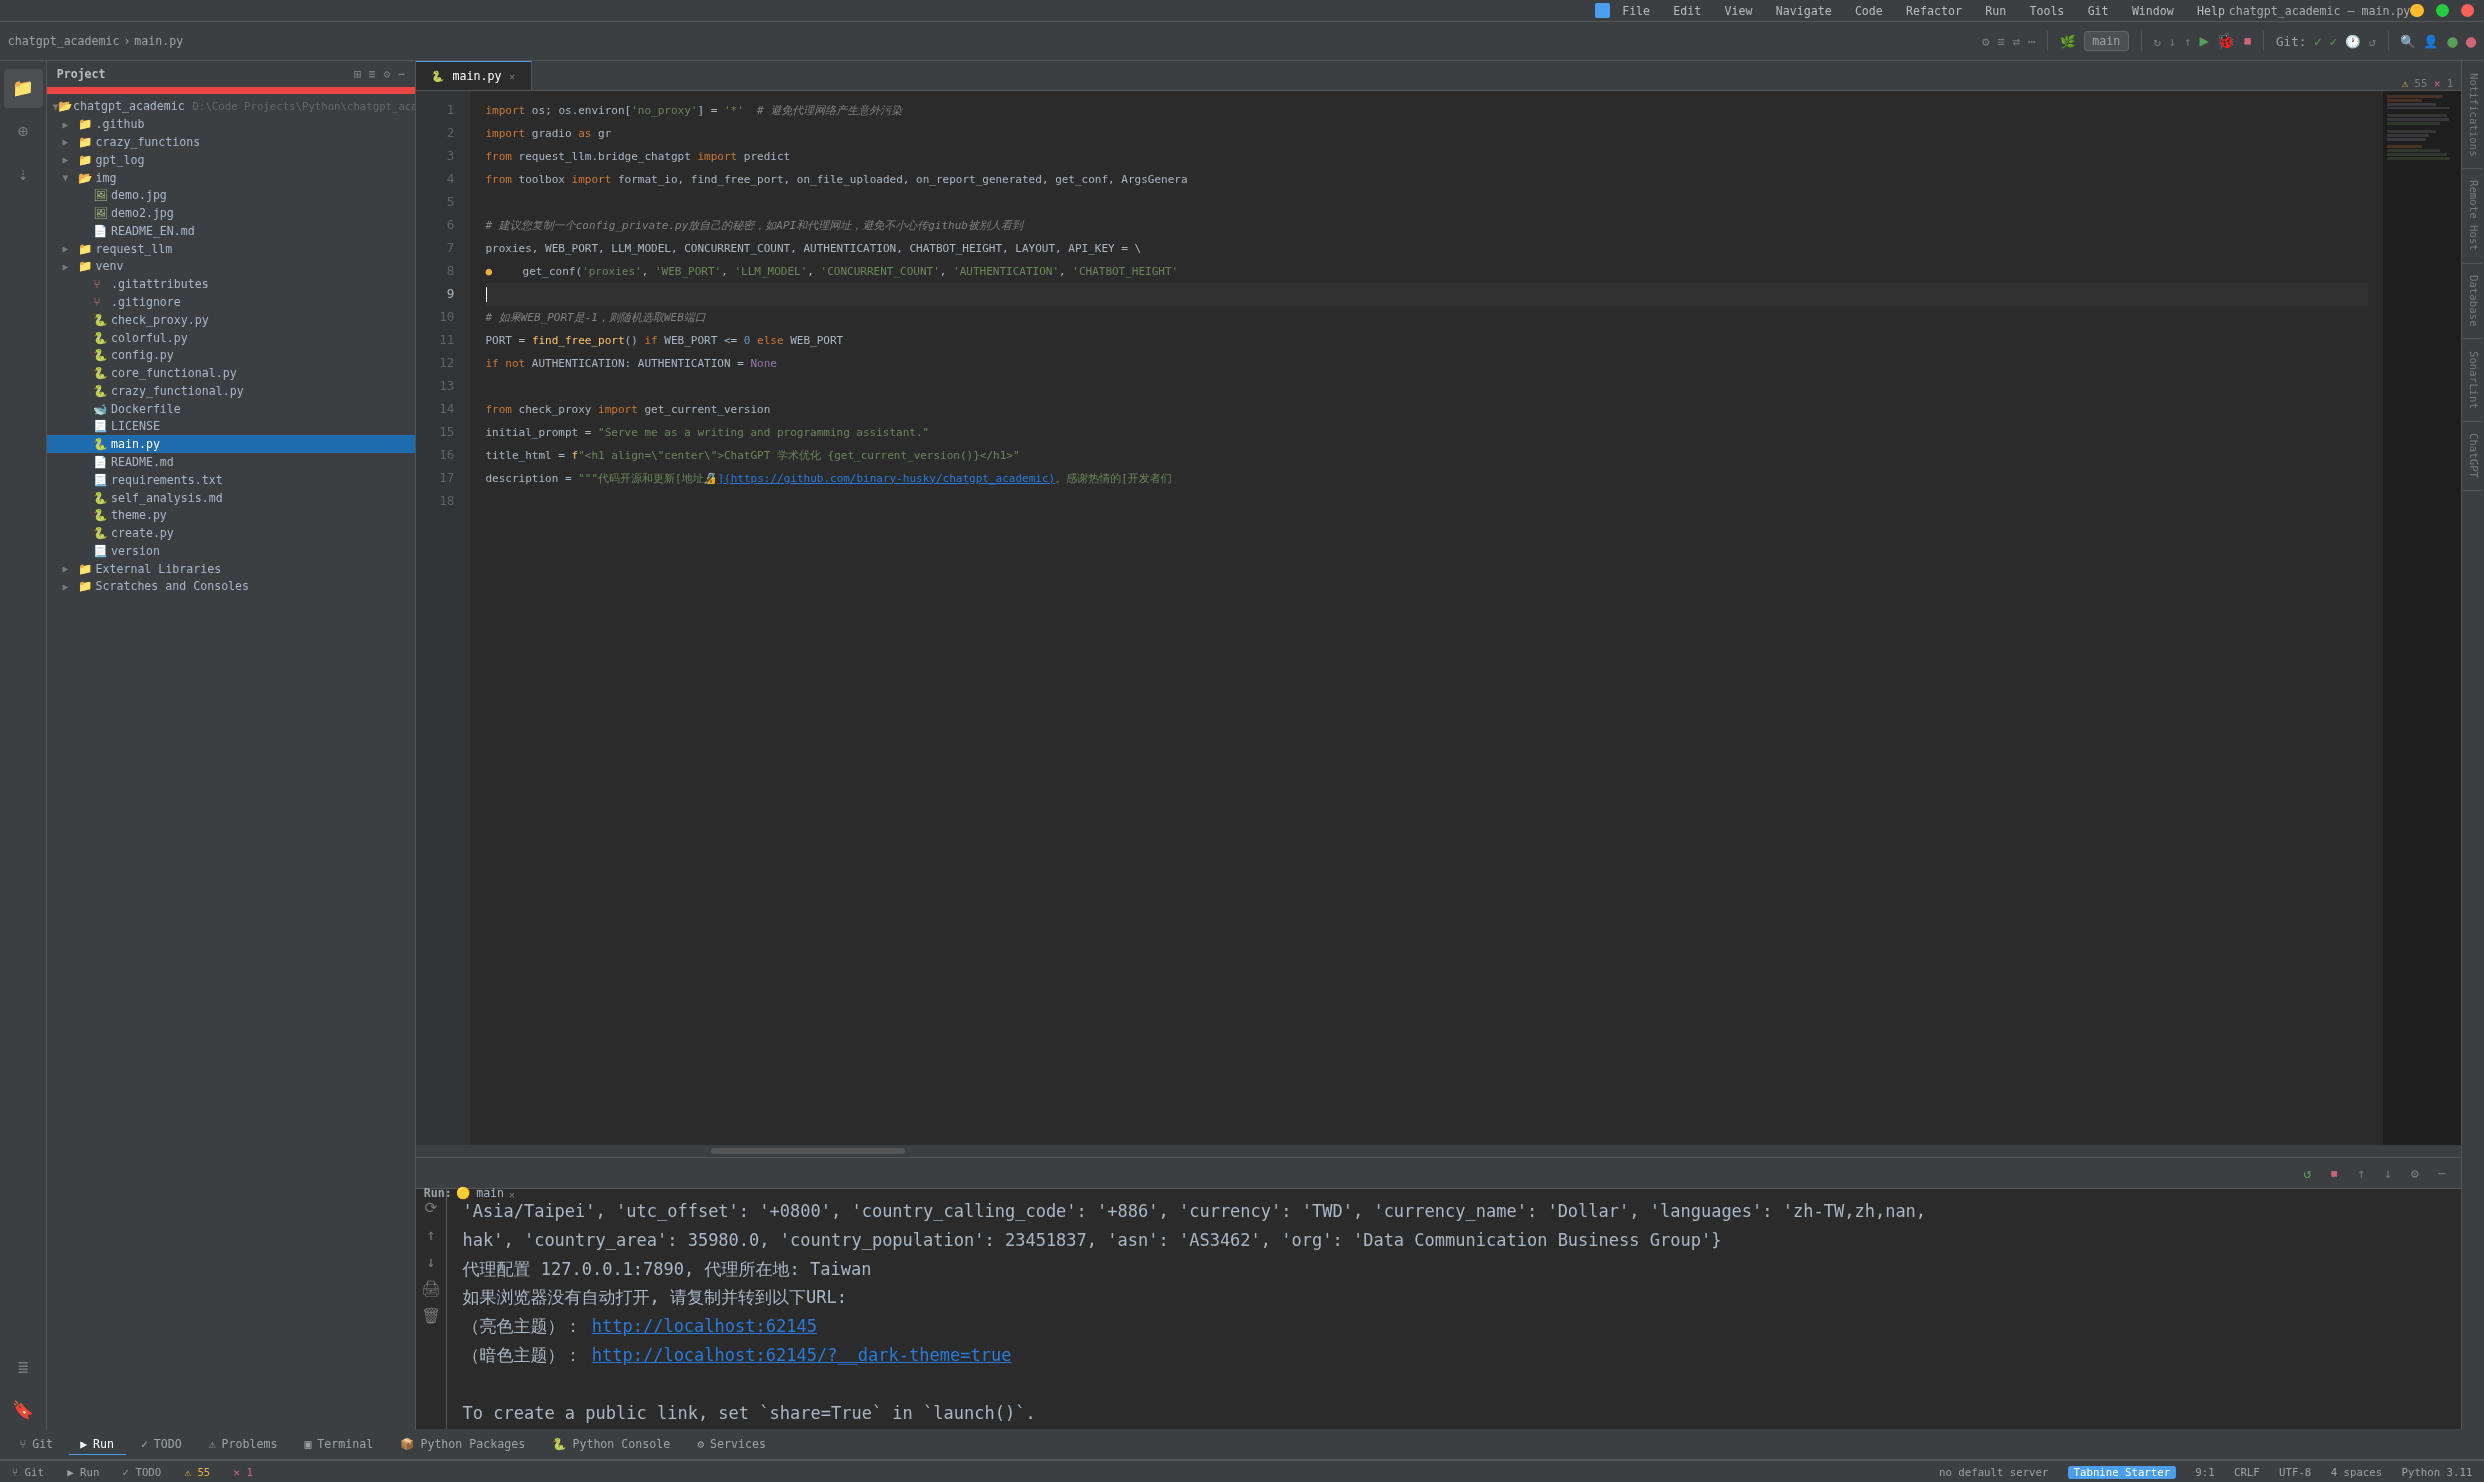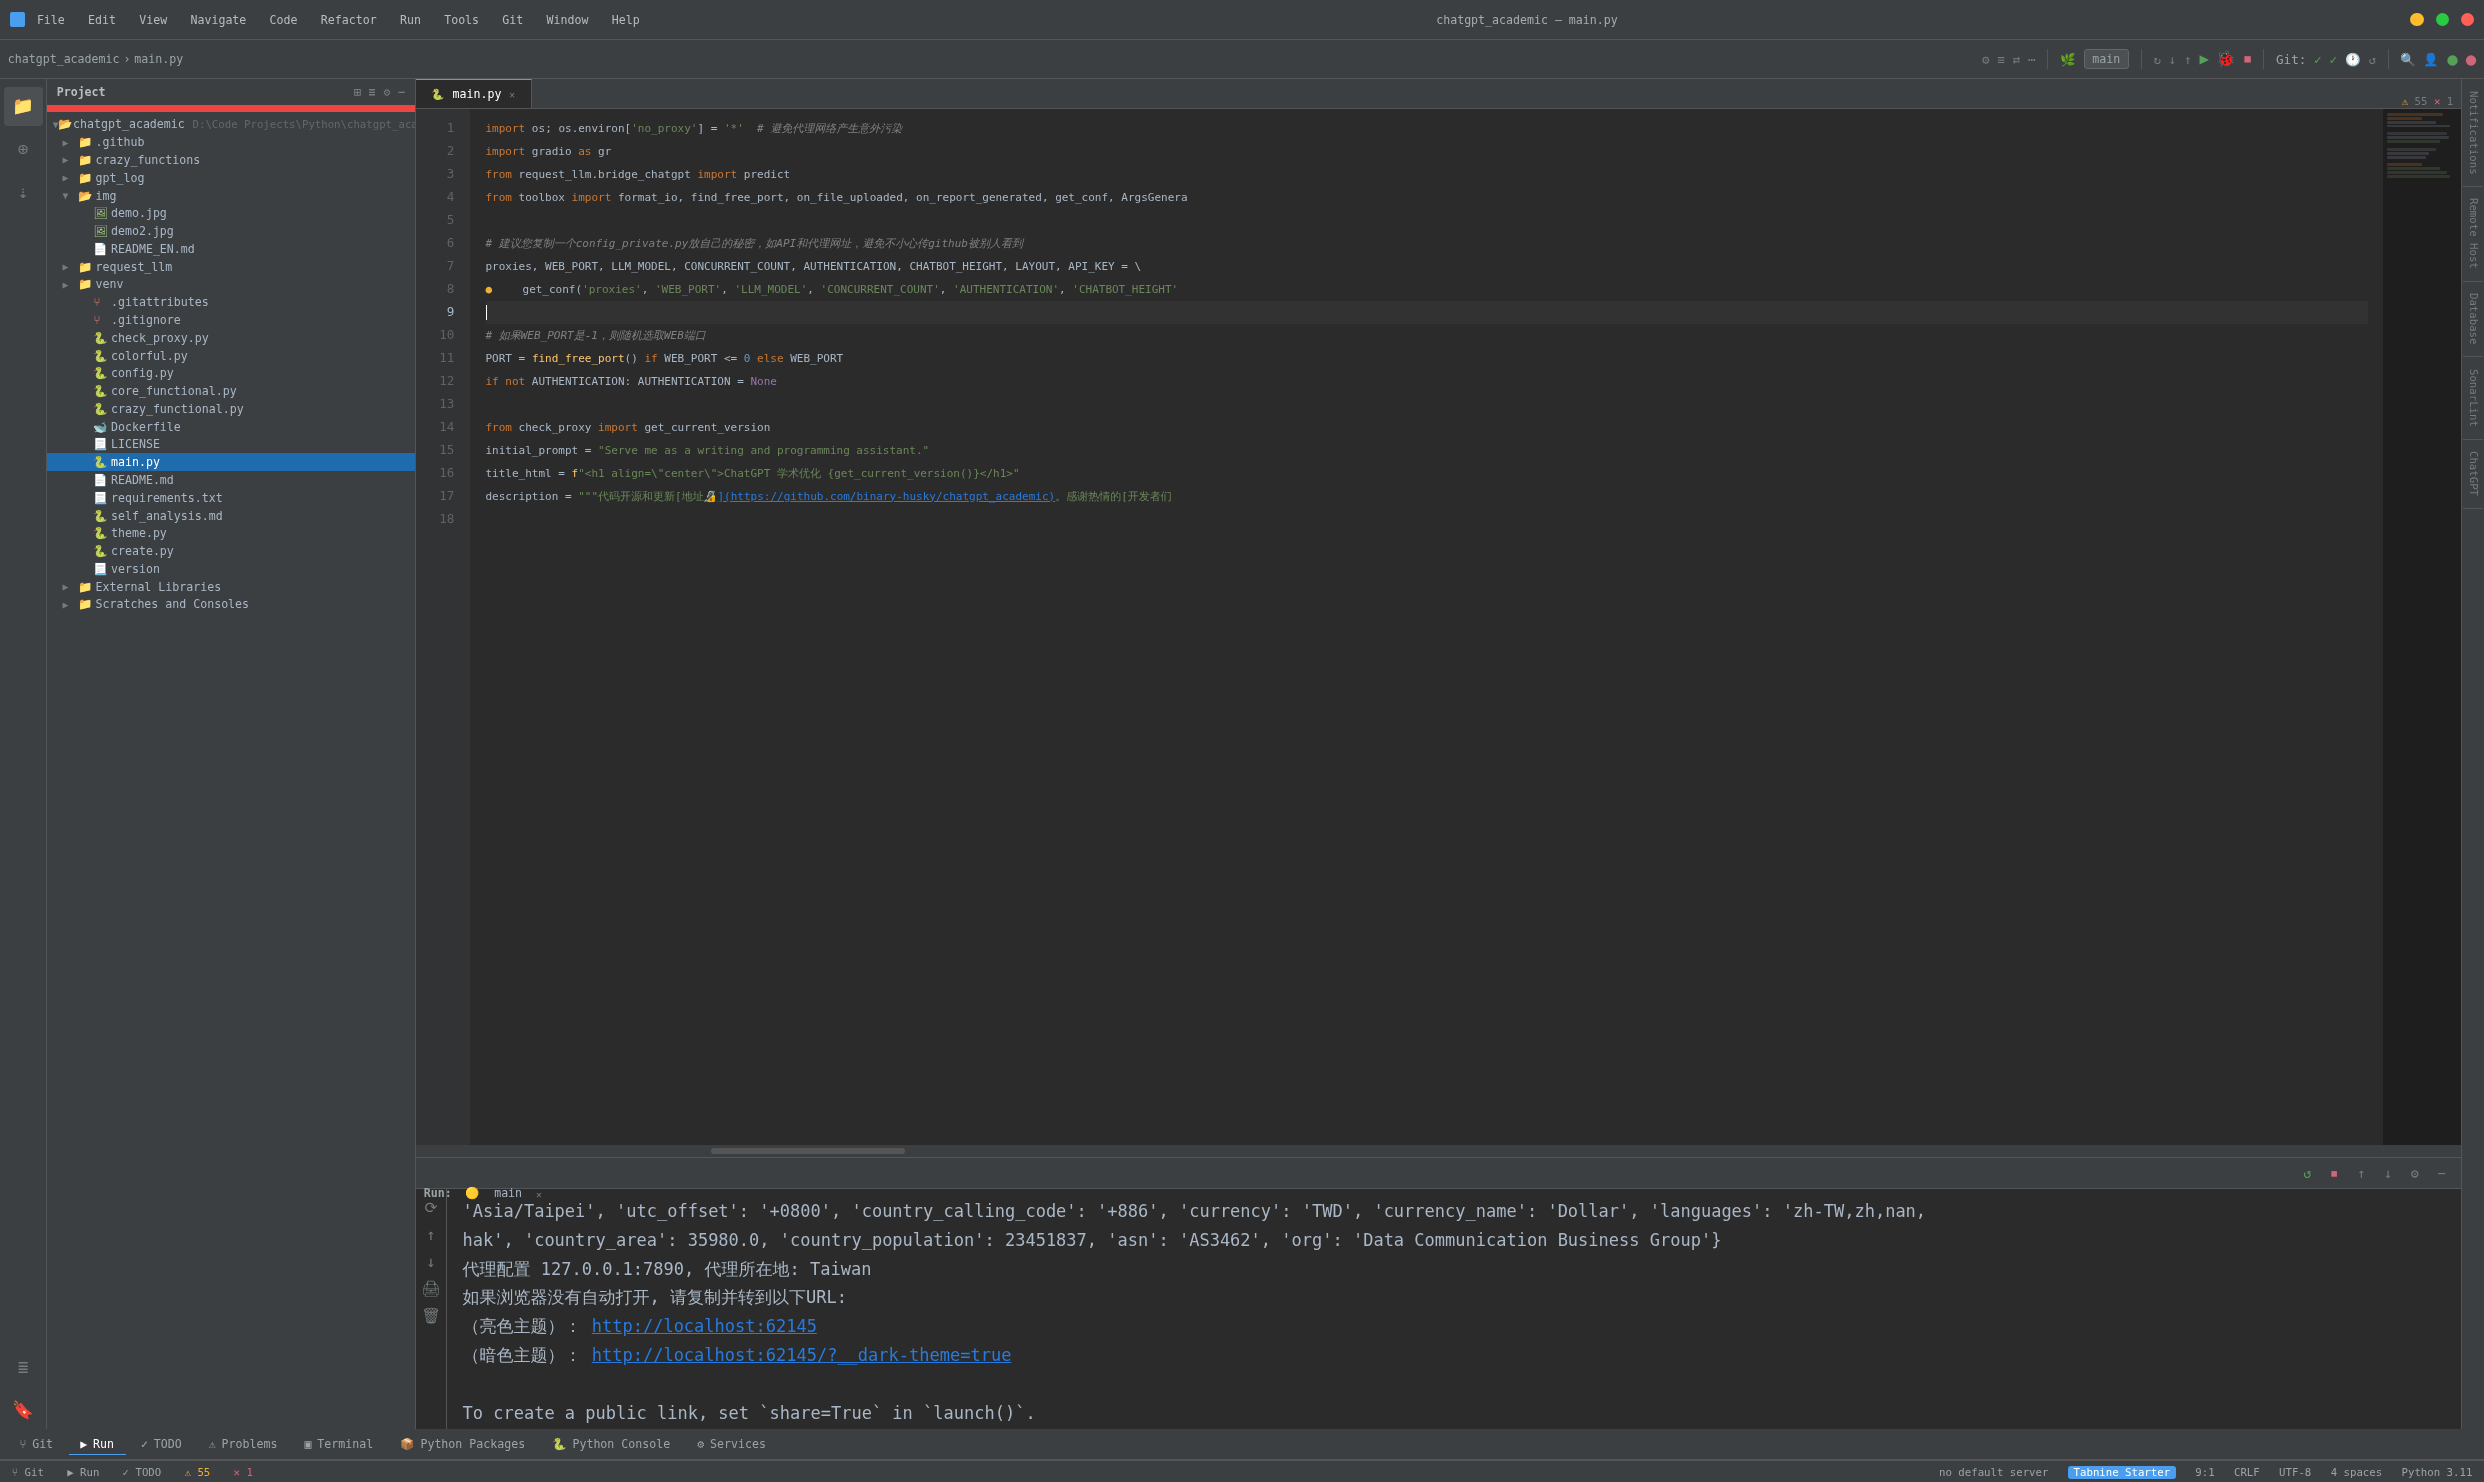--- a/index.html
+++ b/index.html
@@ -11,24 +11,24 @@
       width: 2484px;
       height: 1483px;
       overflow: hidden;
       display: flex;
       flex-direction: column;
     }
 
     
     .title-bar {
       background: #3c3f41;
-      height: 40px;
-      display: flex;
-      align-items: center;
-      justify-content: space-between;
+      height: 22px;
+      display: flex;
+      align-items: center;
+      justify-content: flex-end;
       padding: 0 9.7px;
       border-bottom: 1px solid #555;
       flex-shrink: 0;
     }
     .title-bar-left {
       display: flex;
       align-items: center;
       gap: 7.8px;
     }
     .title-bar-menu {
@@ -938,21 +938,21 @@
 
     </div>
 
     <div class="h-scroll-area">
       <div class="h-scroll-bar"></div>
     </div>
 
     <div class="bottom-panel">
 
       <div class="run-header">
-        <div style="display:flex;align-items:flex-end;gap:14px;margin-top:40px;">
+        <div style="display:flex;align-items:flex-end;gap:5px;margin-top:40px;">
           <span style="font-size:11.6px;color:#9aa4a8;font-weight:bold;">Run:</span>
           <span style="font-size:11.6px;">🟡</span>
           <span style="font-size:11.6px;color:#a9b7c6;">main</span>
           <span class="run-close-icon">✕</span>
         </div>
         <div class="run-controls">
           <span class="run-ctrl-btn green" title="Restart">↺</span>
           <span class="run-ctrl-btn" title="Stop" style="color:#cf6679;">⏹</span>
           <span class="run-ctrl-btn">↑</span>
           <span class="run-ctrl-btn">↓</span>

